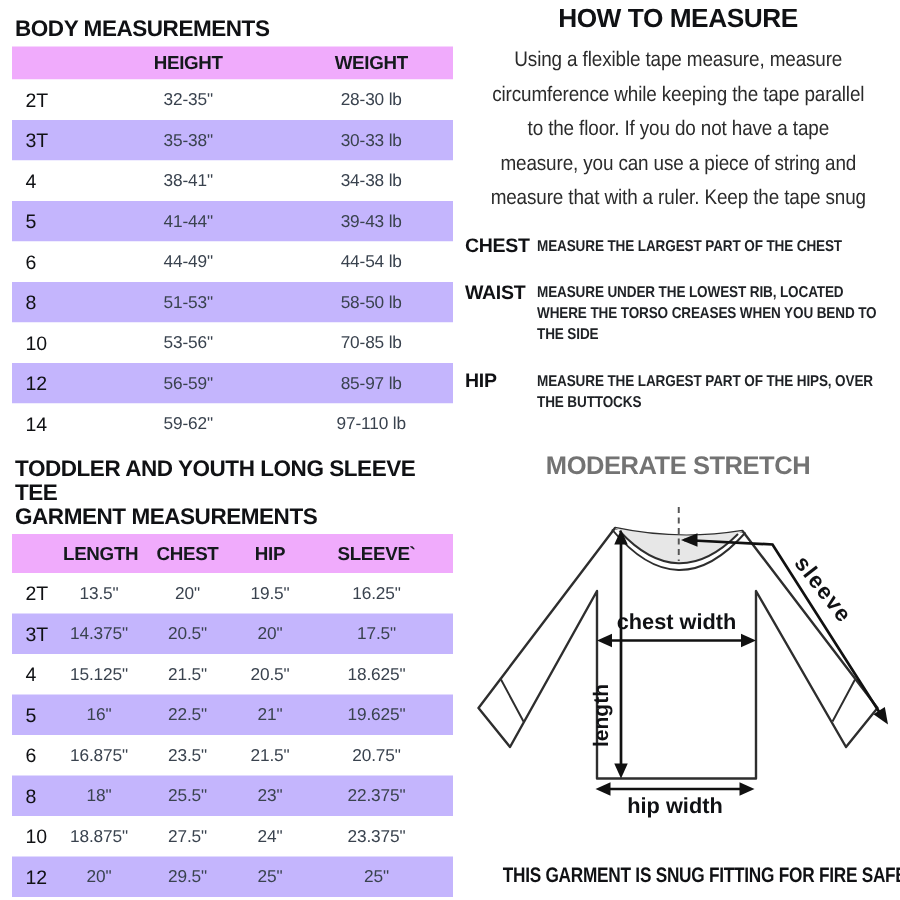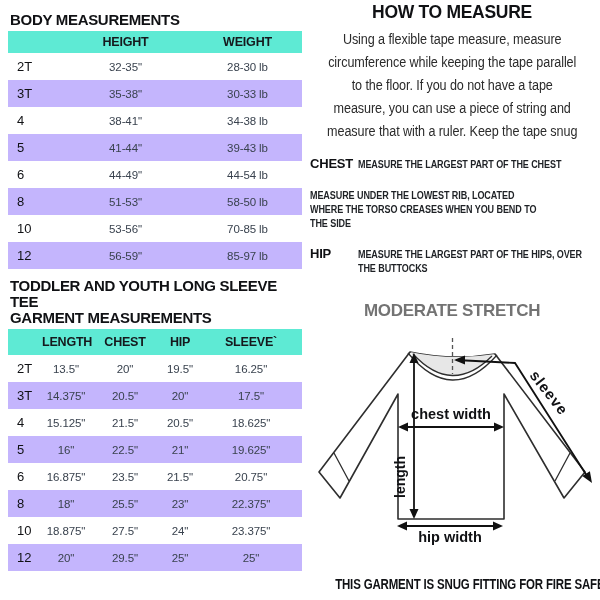--- a/index.html
+++ b/index.html
@@ -9,21 +9,21 @@
     font-family:"Liberation Sans","DejaVu Sans",sans-serif;
     color:#17191c;
   }
   
   .left-col{position:absolute;left:8px;top:8px;width:294px;}
   .tbl-title{
     font-size:15px;font-weight:bold;letter-spacing:-0.3px;line-height:16px;
     color:#101114;margin:4px 0 3px 2px;white-space:pre-line;
   }
   .tbl-title.second{margin-top:9px;}
-  .thead{display:grid;background:#5eead4;align-items:center;
+  .thead{display:grid;background:#f0abfc;align-items:center;
          font-weight:bold;font-size:12.5px;letter-spacing:-0.2px;}
   .t1 .thead{height:22px;}
   .t2 .thead{height:26px;}
   .t1 .thead,.t1 .trow{grid-template-columns:50px 135px 109px;}
   .t2 .thead,.t2 .trow{grid-template-columns:34px 48px 70px 40px 102px;}
   .trow{display:grid;height:27px;align-items:center;background:#ffffff;}
   .trow.alt{background:#c4b5fd;}
   .hcell{text-align:center;color:#15191d;}
   .cell.size{font-weight:normal;font-size:13px;padding-left:9px;color:#101114;}
   .cell.val{text-align:center;font-size:11.5px;color:#39424E;letter-spacing:-0.1px;}
@@ -103,20 +103,25 @@
         <div class="trow">
           <div class="cell size">10</div>
           <div class="cell val">53-56"</div>
           <div class="cell val">70-85 lb</div>
         </div>
         <div class="trow alt">
           <div class="cell size">12</div>
           <div class="cell val">56-59"</div>
           <div class="cell val">85-97 lb</div>
         </div>
+        <div class="trow">
+          <div class="cell size">14</div>
+          <div class="cell val">59-62"</div>
+          <div class="cell val">97-110 lb</div>
+        </div>
       </div>
   </div>
 
   <div class="tbl-title second">TODDLER AND YOUTH LONG SLEEVE TEE
 GARMENT MEASUREMENTS</div>
 
   <div class="t2">
     <div class="thead">
       <div class="hcell"></div>
       <div class="hcell">LENGTH</div>
@@ -193,20 +198,21 @@
 to the floor.  If you do not have a tape
 measure, you can use a piece of string and
 measure that with a ruler. Keep the tape snug</div>
 
   <div class="defs">
     <div class="def-row">
       <div class="def-term">CHEST</div>
       <div class="def-desc">MEASURE THE LARGEST PART OF THE CHEST</div>
     </div>
     <div class="def-row">
+      <div class="def-term">WAIST</div>
       <div class="def-desc">MEASURE UNDER THE LOWEST RIB, LOCATED
 WHERE THE TORSO CREASES WHEN YOU BEND TO
 THE SIDE</div>
     </div>
     <div class="def-row">
       <div class="def-term">HIP</div>
       <div class="def-desc">MEASURE THE LARGEST PART OF THE HIPS, OVER
 THE BUTTOCKS</div>
     </div>
   </div>

